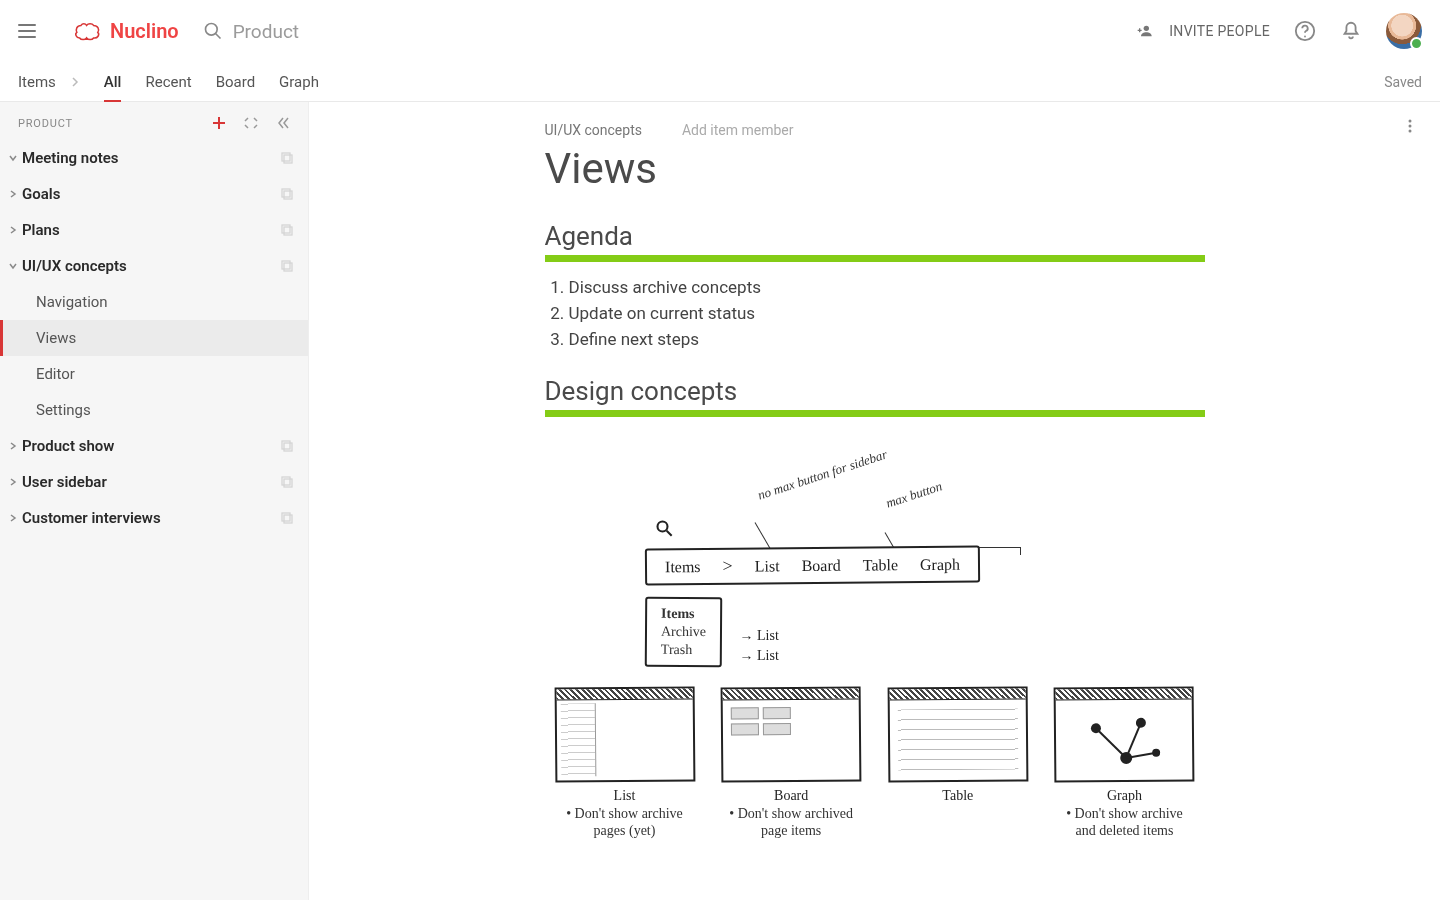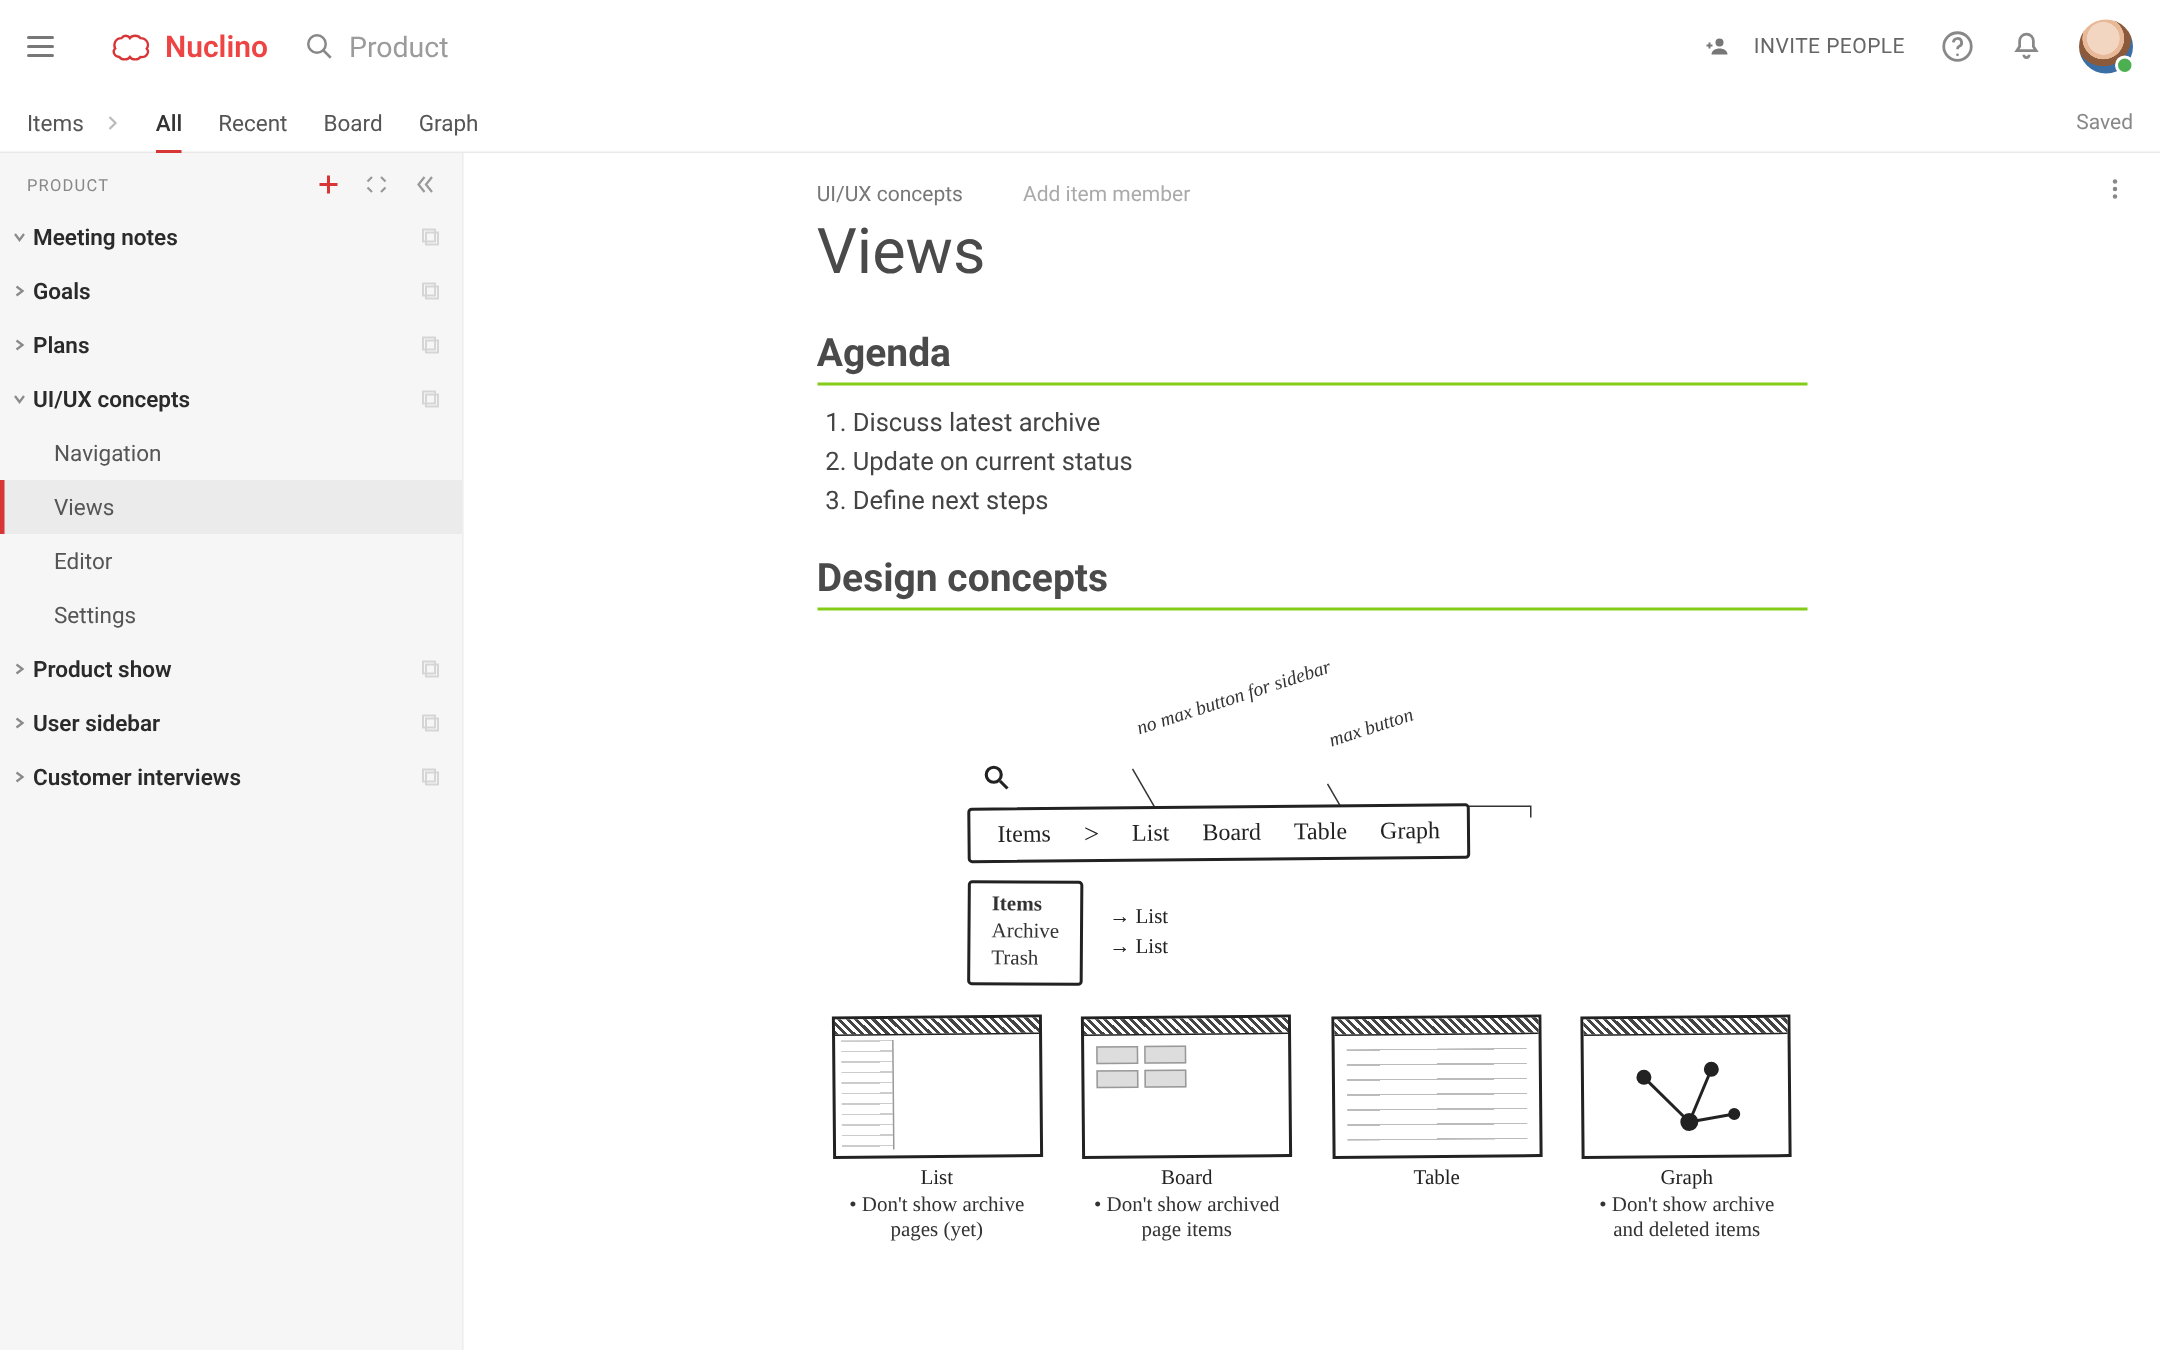--- a/index.html
+++ b/index.html
@@ -109,21 +109,21 @@
 .content-inner { max-width: 700px; margin: 0 auto; padding: 20px 20px 60px 20px; }
 .content-more { position: absolute; top: 16px; right: 22px; color: #888; cursor: pointer; }
 .content-more svg { width: 16px; height: 16px; }
 
 .crumbs-row { display: flex; align-items: center; gap: 40px; font-size: 14px; color: #888; margin-bottom: 6px; }
 .crumbs-row .c1 { color: #777; }
 .crumbs-row .c2 { color: #aaa; cursor: pointer; }
 
 .doc-title { font-size: 42px; font-weight: 400; color: #4a4a4a; margin-bottom: 28px; }
 
-.h2 { font-size: 26px; font-weight: 700; color: #4a4a4a; border-bottom: 2px solid #84cc16; padding-bottom: 4px; margin-bottom: 12px; margin-top: 24px; }
+.h2 { font-size: 26px; font-weight: 400; color: #4a4a4a; border-bottom: 7px solid #84cc16; padding-bottom: 4px; margin-bottom: 12px; margin-top: 24px; }
 
 ol.agenda { list-style: decimal; padding-left: 24px; color: #444; font-size: 17px; }
 ol.agenda li { padding: 3px 0; }
 
 
 .sketch-wrap { margin-top: 30px; width: 640px; margin-left: auto; margin-right: auto; font-family: "Comic Sans MS", "Bradley Hand", cursive; }
 .sketch-top { position: relative; height: 220px; }
 .tabs-sketch {
   position: absolute; left: 90px; top: 100px;
   border: 2px solid #222; border-radius: 3px;
@@ -147,21 +147,21 @@
 
 .dropdown-sketch {
   position: absolute; left: 90px; top: 150px;
   border: 2px solid #222; border-radius: 3px;
   padding: 6px 14px;
   background: #fff;
   transform: rotate(0.4deg);
   font-size: 14px;
 }
 .dropdown-sketch div { padding: 1px 0; }
-.dd-arrows { position: absolute; left: 185px; top: 165px; font-size: 14px; color: #222; }
+.dd-arrows { position: absolute; left: 185px; top: 179px; font-size: 14px; color: #222; }
 .dd-arrows div { padding: 2px 0; }
 
 .thumbs { display: flex; justify-content: space-between; gap: 20px; margin-top: 20px; }
 .thumb { width: 140px; text-align: center; }
 .thumb-box { border: 2px solid #222; height: 95px; background: #fff; position: relative; transform: rotate(-0.5deg); margin-bottom: 6px; }
 .thumb-box::before { content: ""; position: absolute; top: 0; left: 0; right: 0; height: 10px; background: repeating-linear-gradient(45deg, #444, #444 2px, #fff 2px, #fff 4px); border-bottom: 1px solid #222; }
 .thumb-title { font-size: 14px; color: #222; margin-bottom: 2px; }
 .thumb-note { font-size: 14px; color: #333; line-height: 1.2; }
 
 .tb-list::after { content: ""; position: absolute; left: 4px; top: 14px; bottom: 4px; width: 34px; background: repeating-linear-gradient(#ccc, #ccc 1px, transparent 1px, transparent 7px); border-right: 1px solid #999; }
@@ -346,21 +346,21 @@
     </div>
     <div class="content-inner">
       <div class="crumbs-row">
         <span class="c1">UI/UX concepts</span>
         <span class="c2">Add item member</span>
       </div>
       <h1 class="doc-title">Views</h1>
 
       <h2 class="h2">Agenda</h2>
       <ol class="agenda" id="agenda-list">
-          <li>Discuss latest archive</li>
+          <li>Discuss archive concepts</li>
           <li>Update on current status</li>
           <li>Define next steps</li>
         </ol>
 
       <h2 class="h2">Design concepts</h2>
 
       <div class="sketch-wrap">
         <div class="sketch-top">
           <svg class="mag" viewBox="0 0 24 24">
               <circle cx="9" cy="9" r="6" fill="none" stroke="#222" stroke-width="2.5"></circle>

